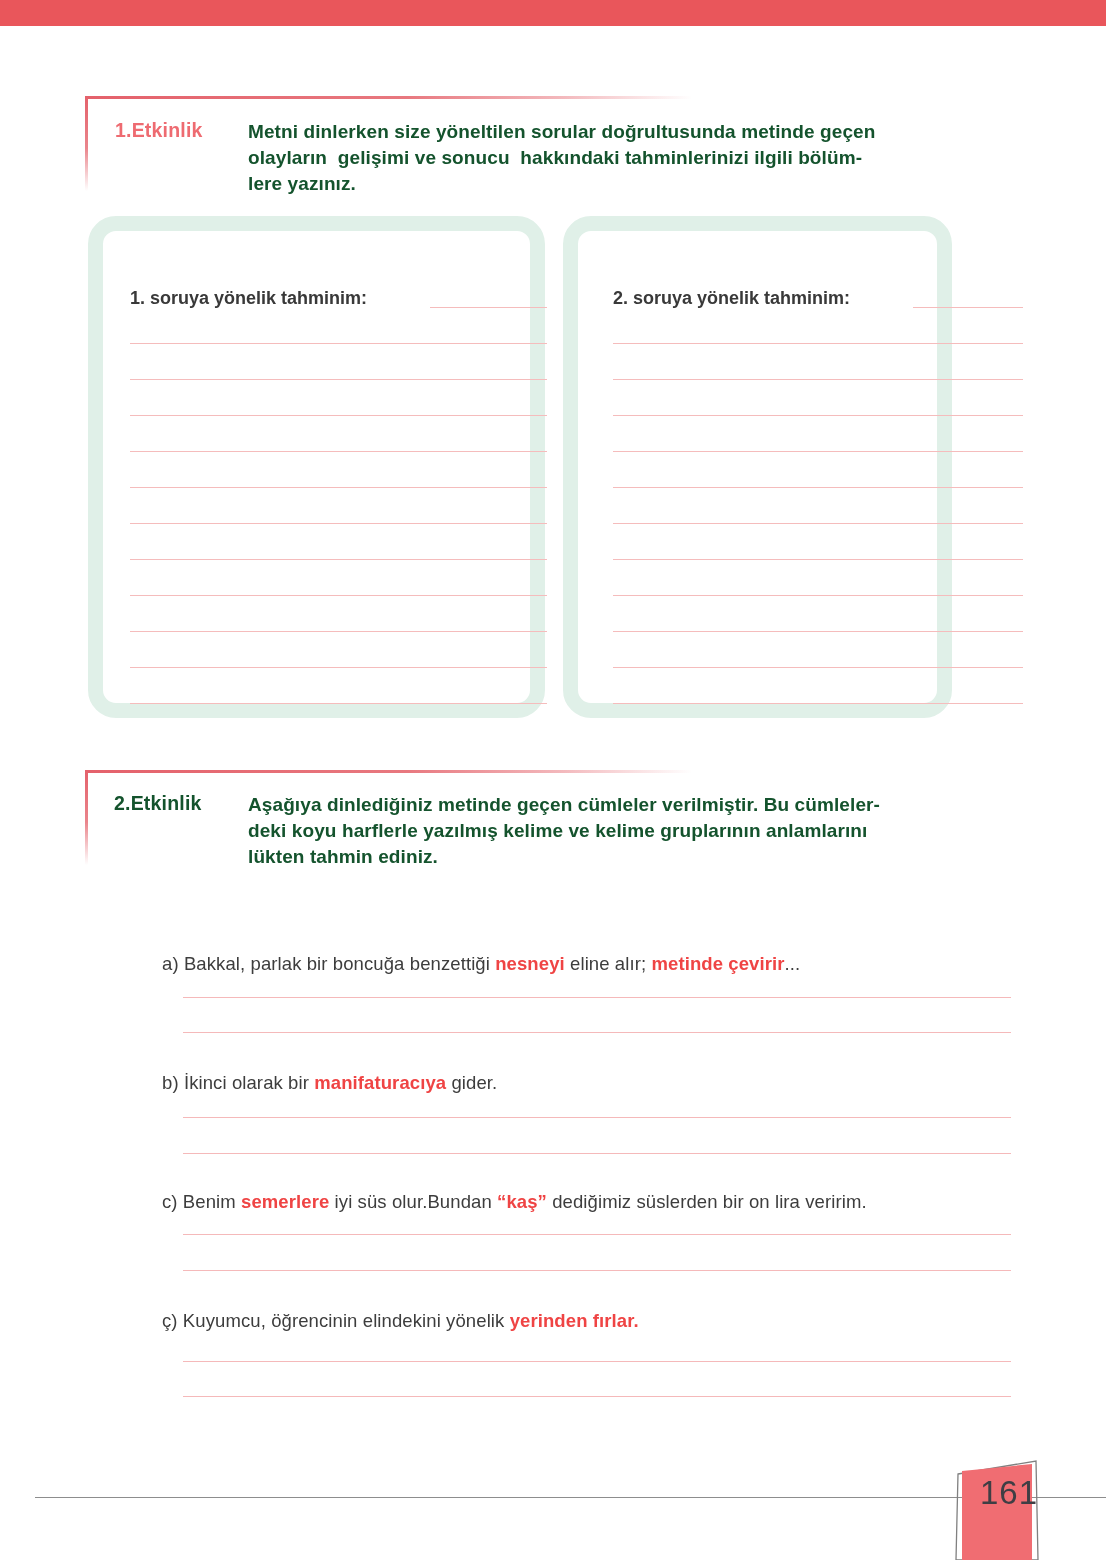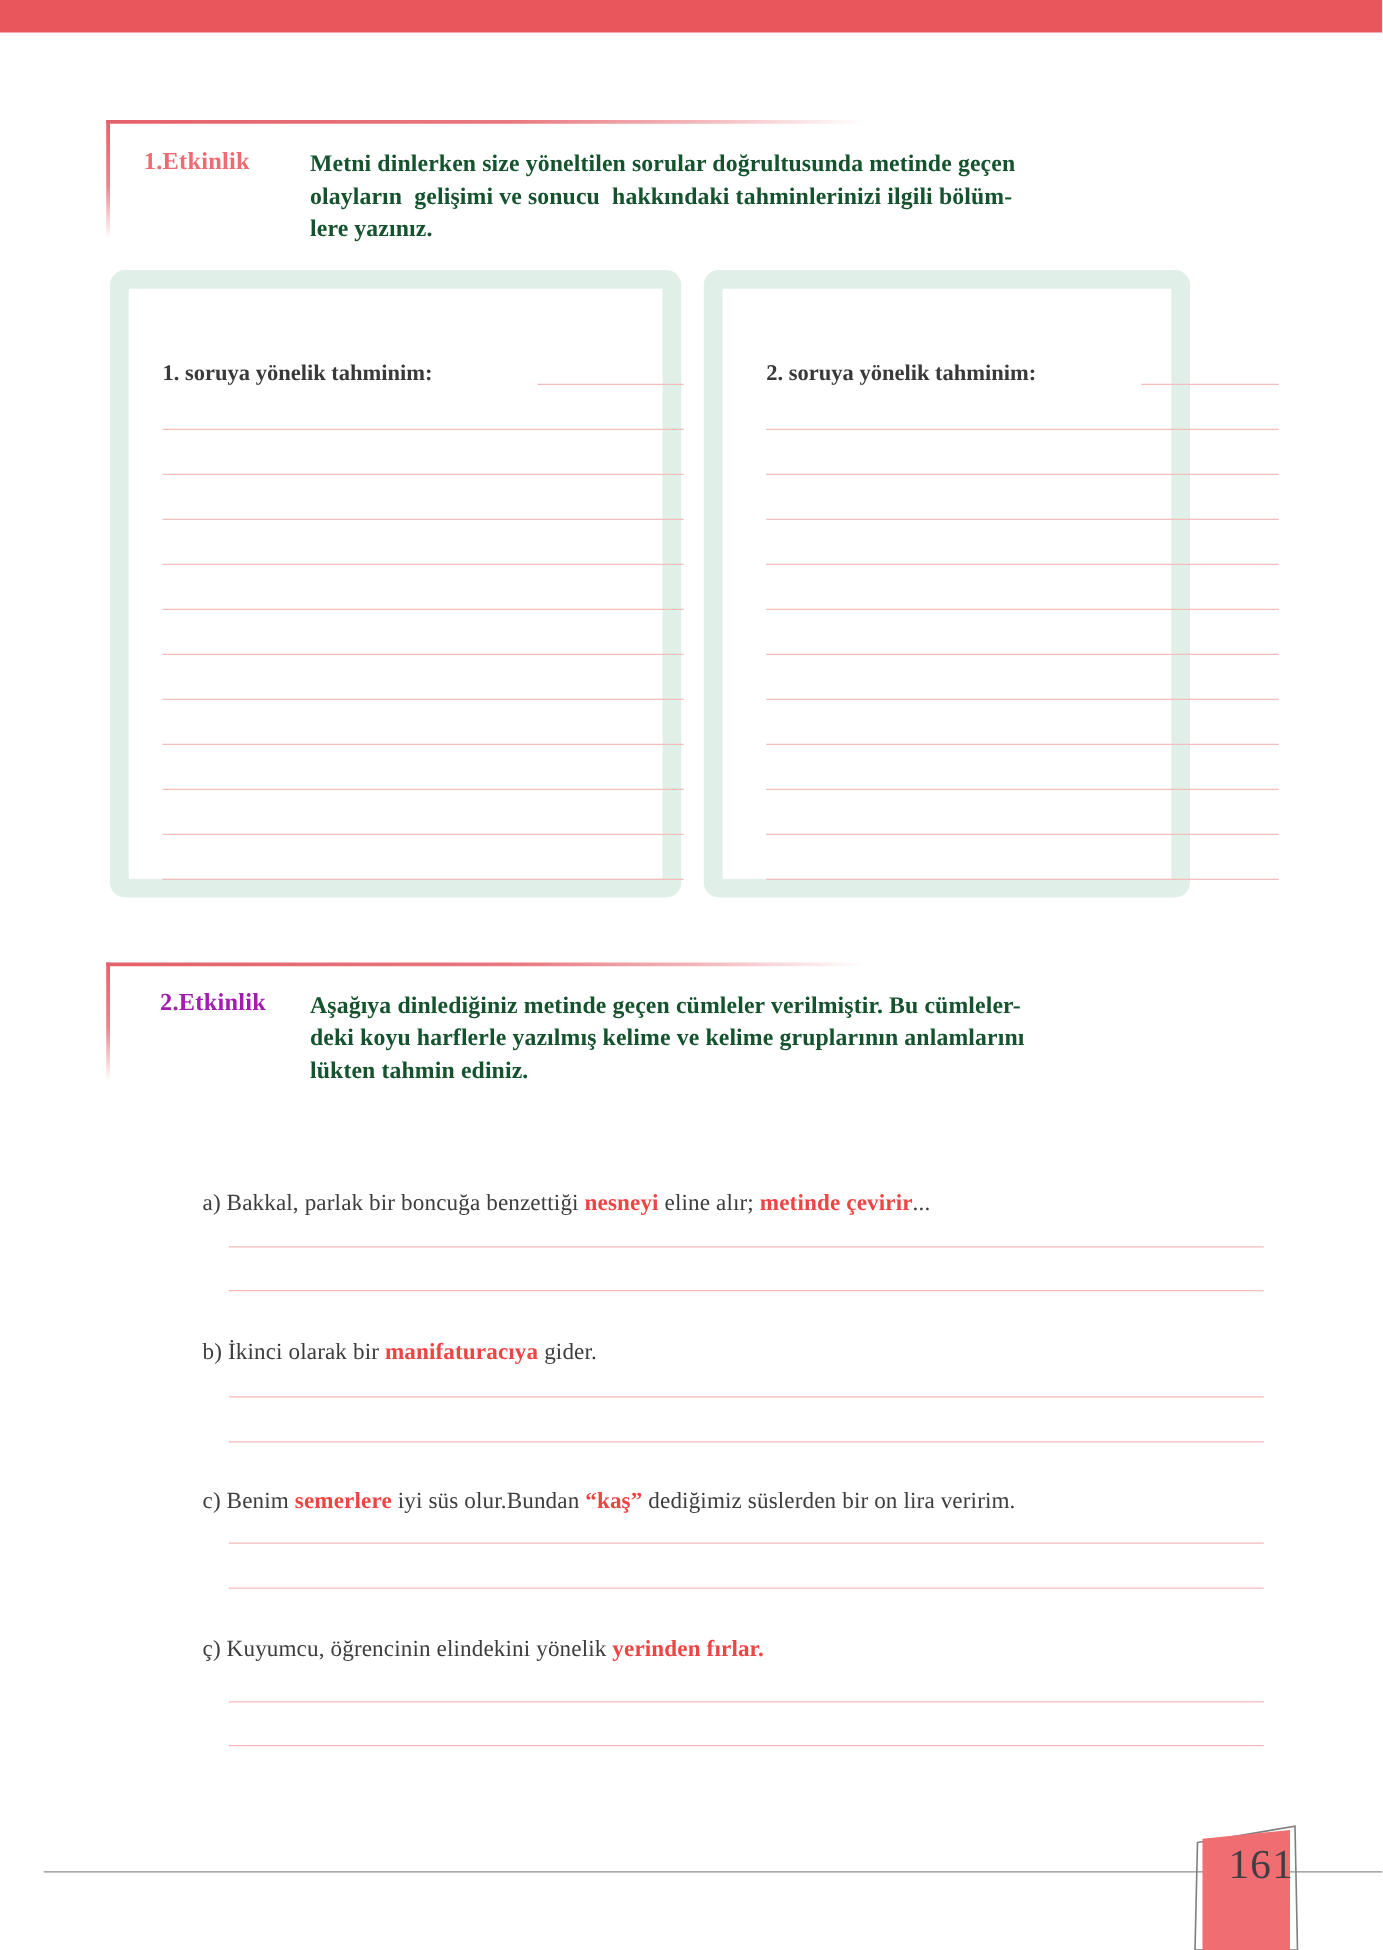--- a/index.html
+++ b/index.html
@@ -1,35 +1,35 @@
 <!DOCTYPE html>
 <html><head>
 <meta charset="utf-8">
 <style>
   html,body{margin:0;padding:0;background:#ffffff;}
   .page{
     position:relative;
     width:1106px;height:1560px;
     background:#ffffff;
     overflow:hidden;
-    font-family:Liberation Serif, serif;
+    font-family:Liberation Sans, sans-serif;
     color:#3b3b3b;
   }
   .abs{position:absolute;}
   
   .top-bar{left:0;top:0;width:1106px;height:26px;}
   
   .deco-top{height:3px;width:920px;left:85px;
     background:linear-gradient(90deg,#e4616b 0%,#e8787f 35%,#f3b9bd 52%,rgba(243,185,189,0) 66%,rgba(243,185,189,0) 100%);}
   .deco-left{width:3px;height:95px;left:85px;
     background:linear-gradient(180deg,#e4616b 0%,#ea858c 55%,rgba(243,185,189,0) 100%);}
   .act-label{font-weight:700;font-size:19.5px;letter-spacing:.2px;}
   .act-text{font-weight:700;font-size:19px;line-height:26px;white-space:pre;letter-spacing:.1px;color:#14532d;}
   
-  .pbox{box-sizing:border-box;border:15px solid #e0f0e8;border-radius:12px;background:#ffffff;height:502px;top:216px;}
+  .pbox{box-sizing:border-box;border:15px solid #e0f0e8;border-radius:28px;background:#ffffff;height:502px;top:216px;}
   .pbox .label-row{position:absolute;top:57px;height:20px;}
   .pbox .label-row .lbl{position:absolute;left:0;top:0;font-weight:700;font-size:18px;white-space:pre;color:#393939;}
   .pbox .label-row .tail{position:absolute;left:300px;right:0;bottom:0;height:1px;background:#f5bcbc;}
   .pbox .rules{position:absolute;top:77px;}
   .pbox .rules .rule{height:35px;border-bottom:1px solid #f5bcbc;}
   
   .item-text{font-size:18.5px;white-space:pre;color:#3d3d3d;letter-spacing:.1px;}
   .item-text .bd{font-weight:700;color:#ef4444;}
   .ans-line{left:183px;width:828px;height:0;border-top:1.2px solid #f5b9ba;}
   
@@ -87,21 +87,21 @@
       <div class="rule"></div>
       <div class="rule"></div>
       <div class="rule"></div>
       <div class="rule"></div>
       <div class="rule"></div>
     </div>
   </div>
 
   <div class="abs deco-top" style="top:770px"></div>
   <div class="abs deco-left" style="top:770px"></div>
-  <div class="abs act-label" style="left:128px;top:792px;color:#a21caf">2.Etkinlik</div>
+  <div class="abs act-label" style="left:114px;top:792px;color:#14532d">2.Etkinlik</div>
   <div class="abs" style="left:248px;top:792px">
     <div class="act-text">Aşağıya dinlediğiniz metinde geçen cümleler verilmiştir. Bu cümleler-</div>
     <div class="act-text">deki koyu harflerle yazılmış kelime ve kelime gruplarının anlamlarını</div>
     <div class="act-text">lükten tahmin ediniz.</div>
   </div>
 
   <div class="abs item-text" style="left:162px;top:953px"><span>a) Bakkal, parlak bir boncuğa benzettiği </span><span class="bd">nesneyi</span><span> eline alır; </span><span class="bd">metinde çevirir</span><span>...</span></div>
   <div class="abs ans-line" style="top:997px"></div>
   <div class="abs ans-line" style="top:1032px"></div>
 

